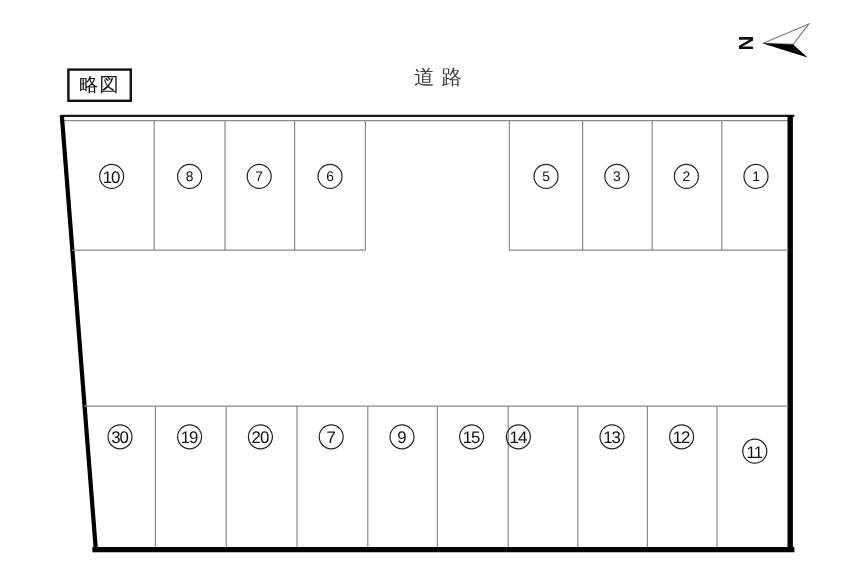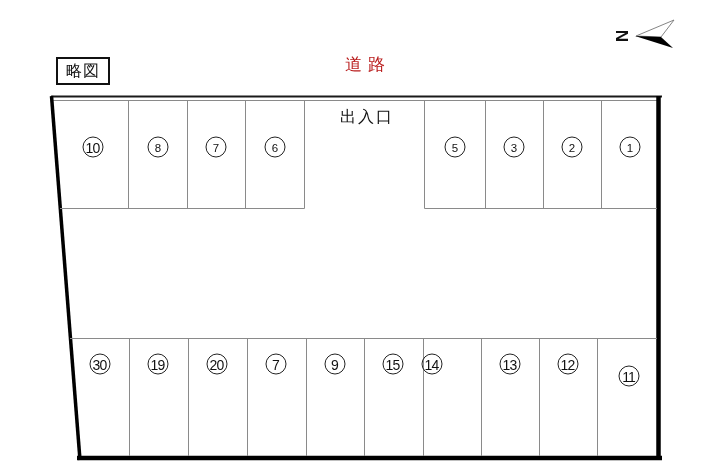--- a/index.html
+++ b/index.html
@@ -32,21 +32,21 @@
     color: #111;
     letter-spacing: 1px;
     margin-top: 42px;
   }
   .road-label {
     position: absolute;
     left: 315px; top: 53px;
     width: 100px;
     text-align: center;
     font-size: 17px;
-    color: #b91c1c;
+    color: #404040;
     letter-spacing: 6px;
     text-indent: 6px;
   }
   .entrance-label {
     position: absolute;
     left: 316px; top: 107px;
     width: 100px;
     text-align: center;
     font-size: 16px;
     color: #111;
@@ -118,21 +118,20 @@
       <text transform="translate(621,36) rotate(90)" text-anchor="middle" dominant-baseline="central" font-size="17" font-weight="bold" fill="#111" font-family="Liberation Sans, DejaVu Sans, sans-serif">N</text>
     </g>
   </svg>
 
   <div class="title-box">
     <span>略図</span>
   </div>
 
   <div class="road-label">道路</div>
 
-  <div class="entrance-label">出入口</div>
 
   <div class="stall two" style="left:93px;  top:147px">
       <span>10</span>
     </div>
   <div class="stall" style="left:158px; top:147px">
       <span>8</span>
     </div>
   <div class="stall" style="left:216px; top:147px">
       <span>7</span>
     </div>

